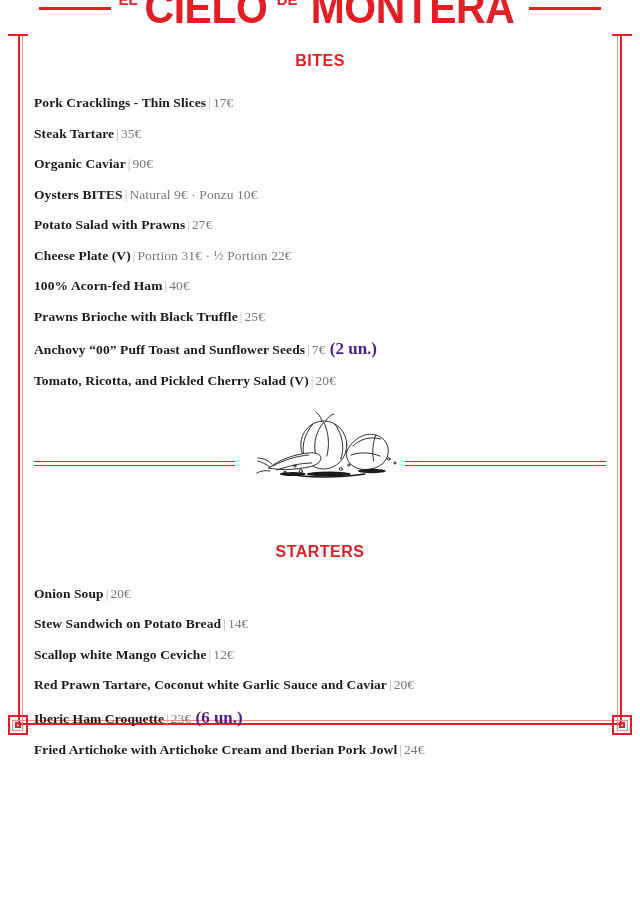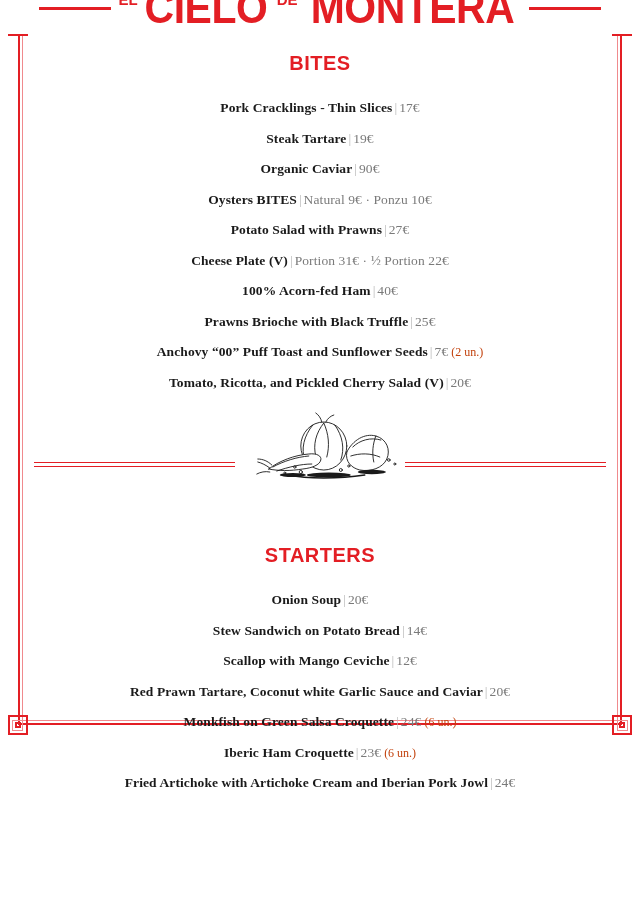--- a/index.html
+++ b/index.html
@@ -135,27 +135,26 @@
     right: 34px;
     top: 52px;
     bottom: 40px;
   }
 
   .section-title {
     text-align: center;
     color: #e31e24;
     font-family: "Liberation Sans", sans-serif;
     font-weight: bold;
-    font-size: 20px;
+    font-size: 16px;
     letter-spacing: 0.5px;
   }
 
   .items {
     margin-top: 26px;
-    text-align: center;
   }
 
   .item {
     font-family: "Liberation Serif", serif;
     font-size: 13.5px;
     line-height: 1;
     color: #1a1a1a;
     margin-bottom: 17px;
     white-space: nowrap;
   }
@@ -171,23 +170,23 @@
     color: #b9b9b9;
     font-weight: normal;
     padding: 0 2px;
   }
   .price {
     color: #7a7a7a;
     font-weight: normal;
     letter-spacing: 0.1px;
   }
   .qty {
-    color: #c2410c;
-    font-weight: normal;
-    font-size: 12px;
+    color: #4c1d95;
+    font-weight: bold;
+    font-size: 17px;
   }
 
   
   .divider {
     position: relative;
     height: 78px;
     margin-top: 14px;
   }
   .rule-wrap {
     position: absolute;
@@ -256,21 +255,21 @@
     </span>
     <span class="mast-rule right"></span>
   </div>
 
   <div class="content">
 
     <div>
       <div class="section-title">BITES</div>
       <div class="items" id="bites-items">
           <div class="item"><span class="item-name">Pork Cracklings - Thin Slices</span><span class="sep">|</span><span class="price">17€</span></div>
-          <div class="item"><span class="item-name">Steak Tartare</span><span class="sep">|</span><span class="price">19€</span></div>
+          <div class="item"><span class="item-name">Steak Tartare</span><span class="sep">|</span><span class="price">35€</span></div>
           <div class="item"><span class="item-name">Organic Caviar</span><span class="sep">|</span><span class="price">90€</span></div>
           <div class="item"><span class="item-name">Oysters BITES</span><span class="sep">|</span><span class="price">Natural 9€ · Ponzu 10€</span></div>
           <div class="item"><span class="item-name">Potato Salad with Prawns</span><span class="sep">|</span><span class="price">27€</span></div>
           <div class="item"><span class="item-name">Cheese Plate</span><span class="veg"> (V)</span><span class="sep">|</span><span class="price">Portion 31€ · ½ Portion 22€</span></div>
           <div class="item"><span class="item-name">100% Acorn-fed Ham</span><span class="sep">|</span><span class="price">40€</span></div>
           <div class="item"><span class="item-name">Prawns Brioche with Black Truffle</span><span class="sep">|</span><span class="price">25€</span></div>
           <div class="item"><span class="item-name">Anchovy “00” Puff Toast and Sunflower Seeds</span><span class="sep">|</span><span class="price">7€</span><span class="qty"> (2 un.)</span></div>
           <div class="item"><span class="item-name">Tomato, Ricotta, and Pickled Cherry Salad</span><span class="veg"> (V)</span><span class="sep">|</span><span class="price">20€</span></div>
         </div>
     </div>
@@ -315,22 +314,21 @@
       </div>
     </div>
 
     <div class="spacer-lg"></div>
 
     <div>
       <div class="section-title">STARTERS</div>
       <div class="items" id="starters-items">
           <div class="item"><span class="item-name">Onion Soup</span><span class="sep">|</span><span class="price">20€</span></div>
           <div class="item"><span class="item-name">Stew Sandwich on Potato Bread</span><span class="sep">|</span><span class="price">14€</span></div>
-          <div class="item"><span class="item-name">Scallop with Mango Ceviche</span><span class="sep">|</span><span class="price">12€</span></div>
+          <div class="item"><span class="item-name">Scallop white Mango Ceviche</span><span class="sep">|</span><span class="price">12€</span></div>
           <div class="item"><span class="item-name">Red Prawn Tartare, Coconut white Garlic Sauce and Caviar</span><span class="sep">|</span><span class="price">20€</span></div>
-          <div class="item"><span class="item-name">Monkfish on Green Salsa Croquette</span><span class="sep">|</span><span class="price">24€</span><span class="qty"> (6 un.)</span></div>
           <div class="item"><span class="item-name">Iberic Ham Croquette</span><span class="sep">|</span><span class="price">23€</span><span class="qty"> (6 un.)</span></div>
           <div class="item"><span class="item-name">Fried Artichoke with Artichoke Cream and Iberian Pork Jowl</span><span class="sep">|</span><span class="price">24€</span></div>
         </div>
     </div>
 
   </div>
 </div>
 
 </body></html>

